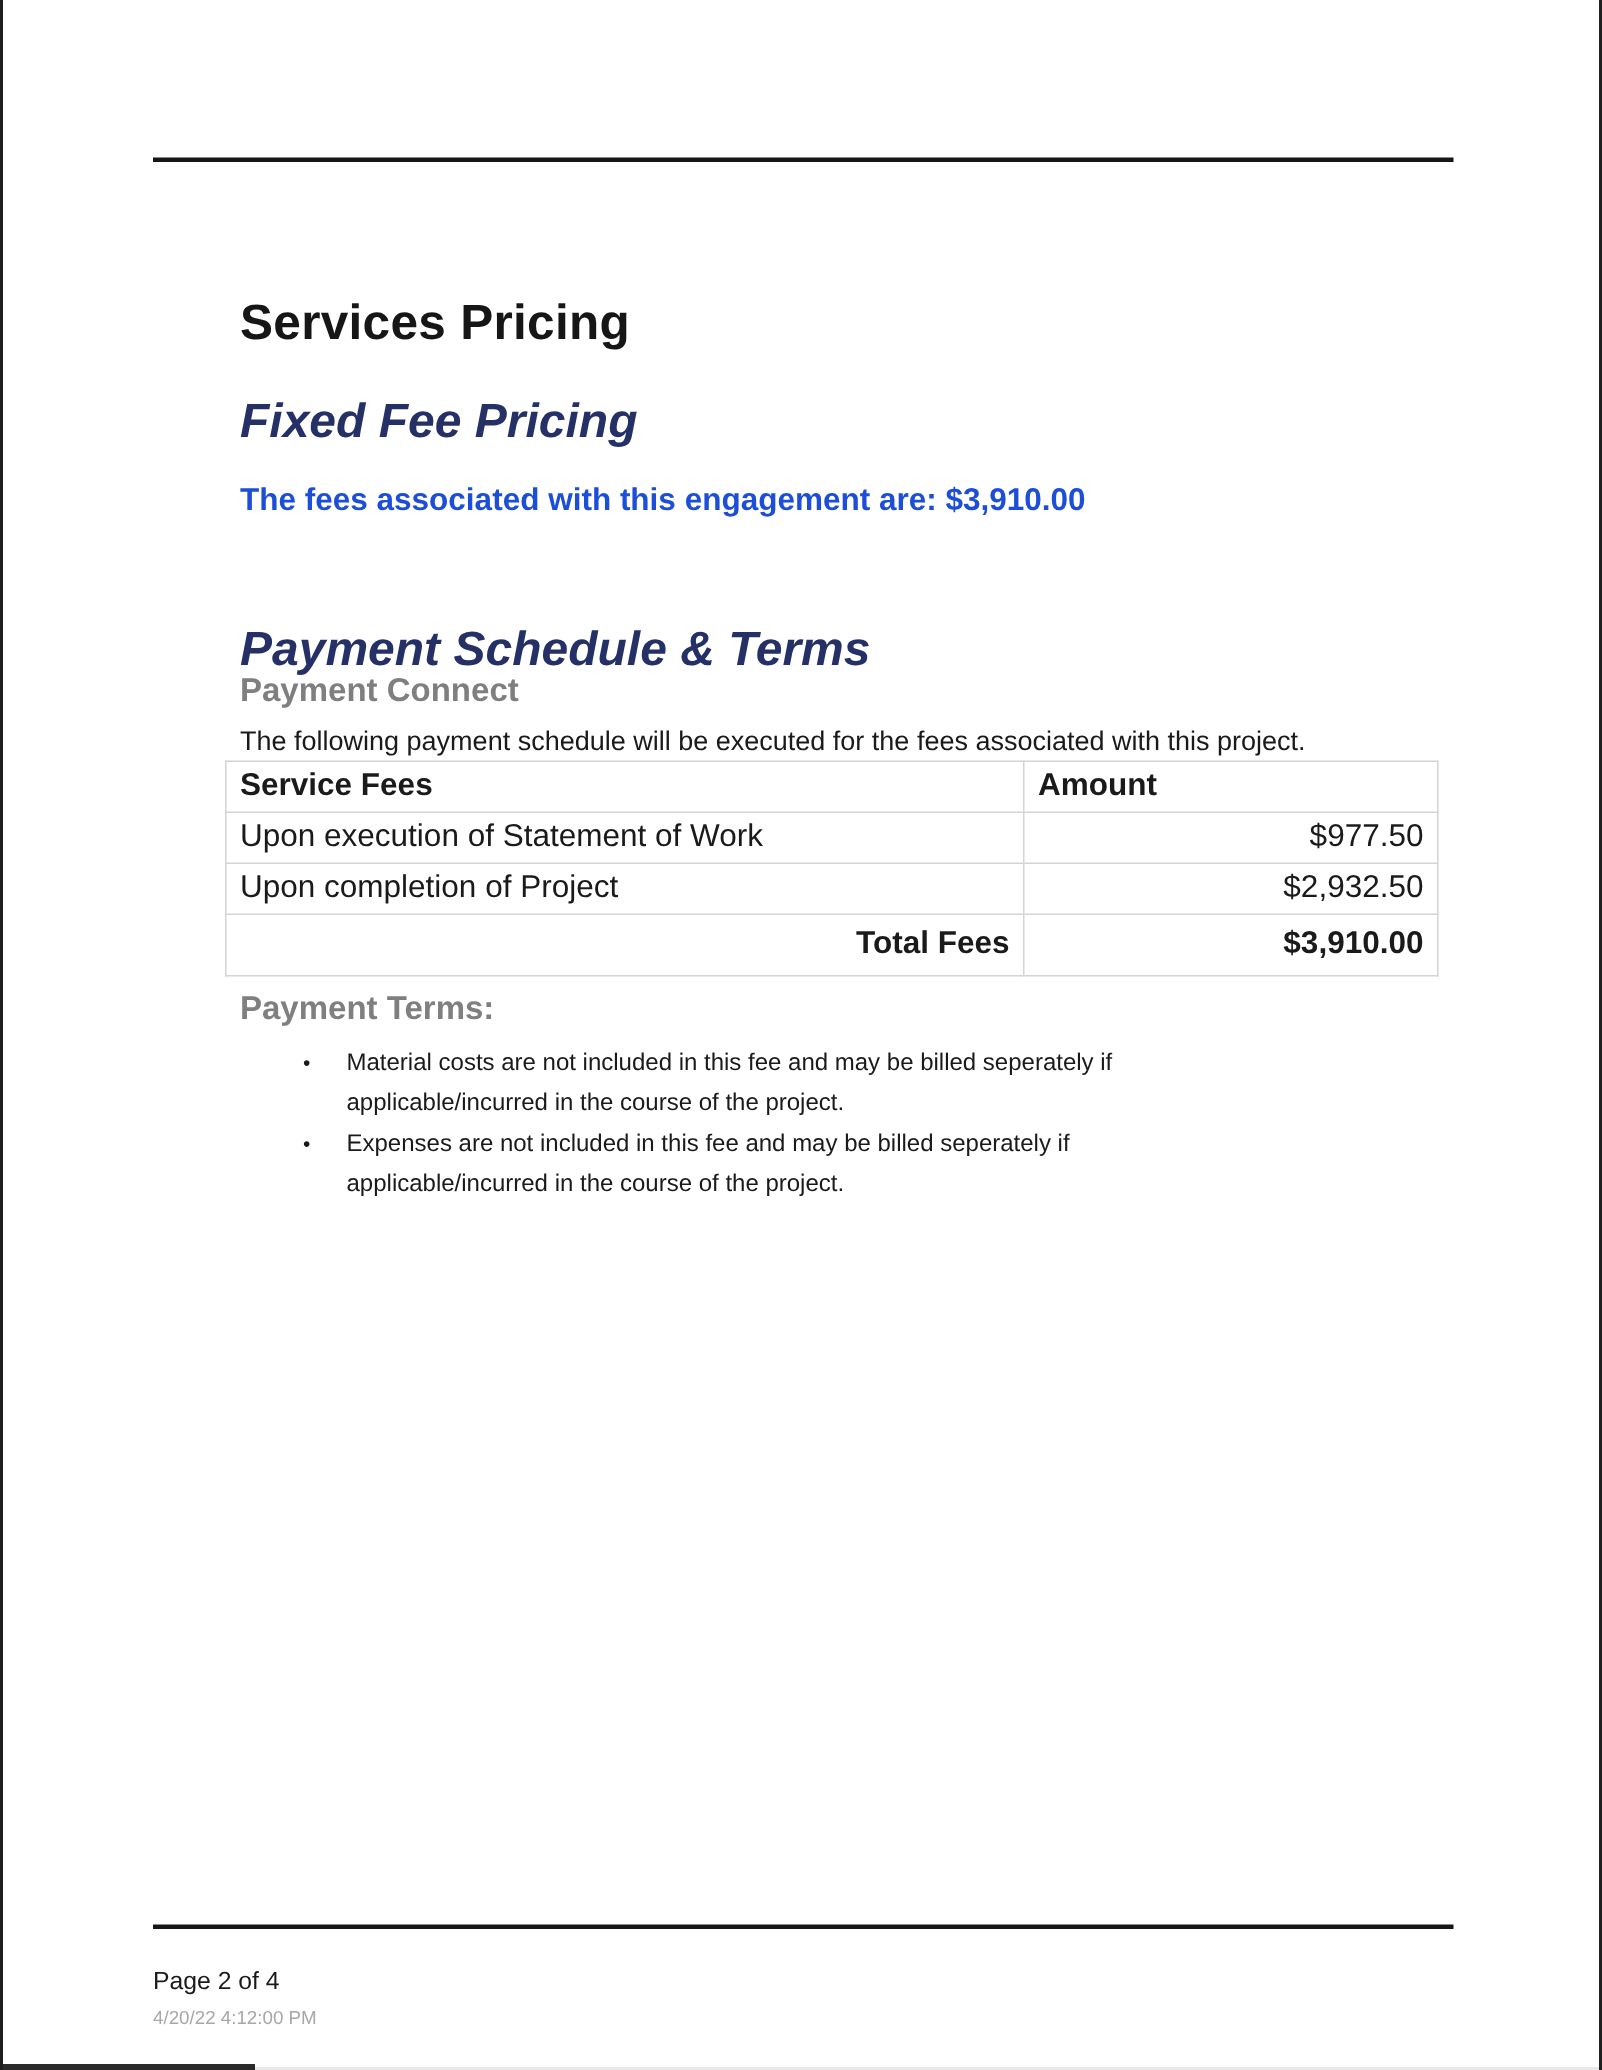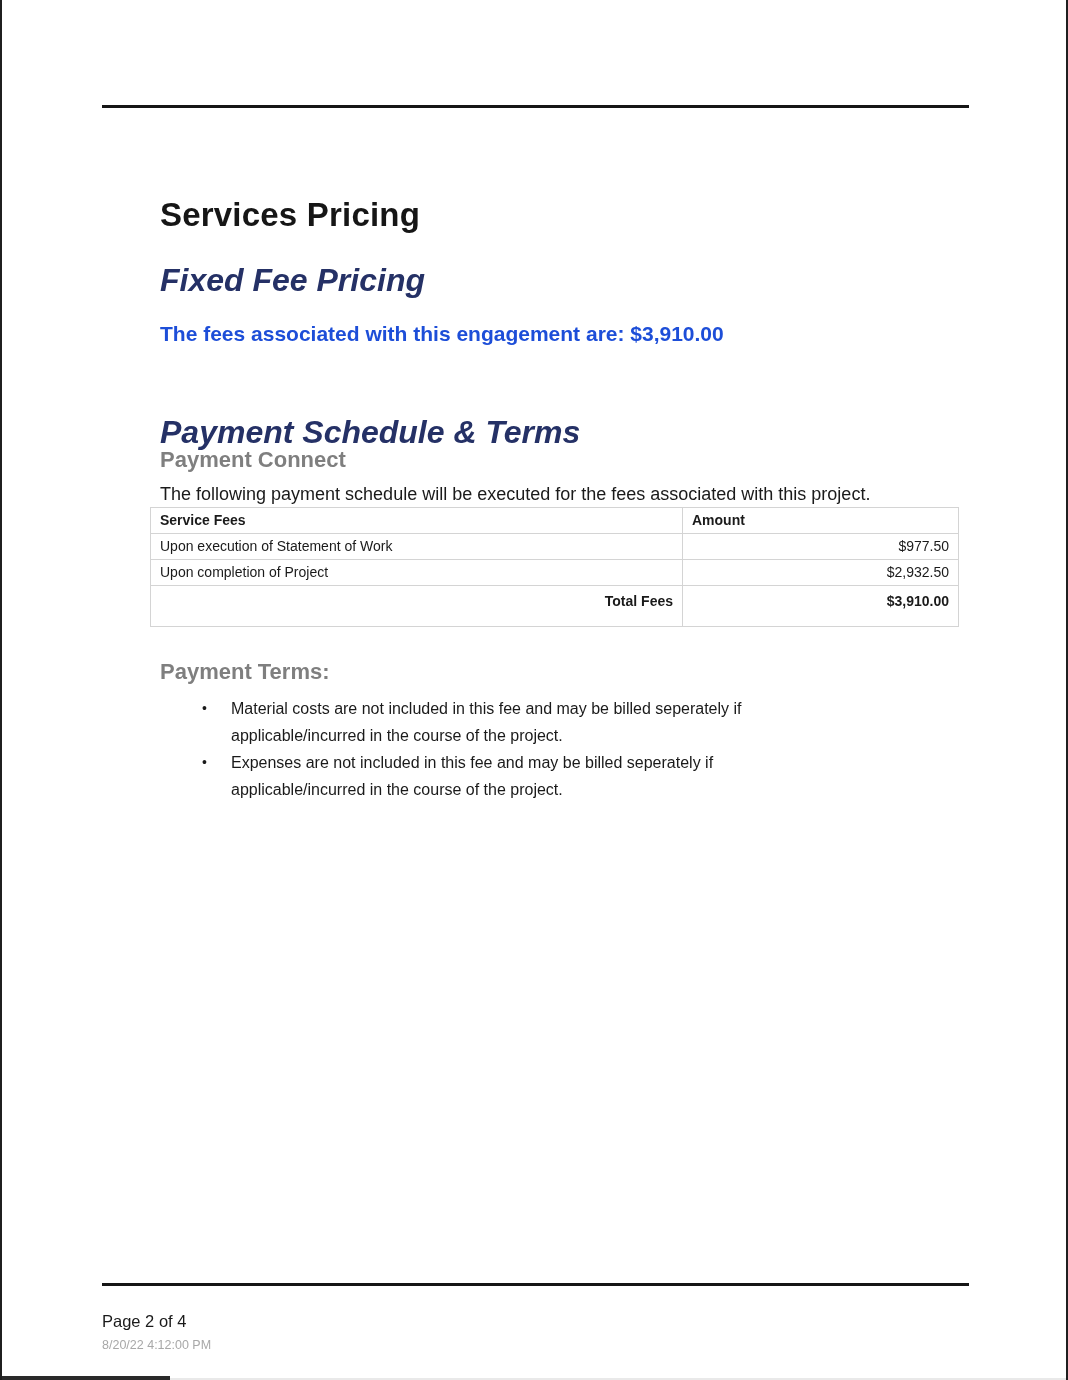--- a/index.html
+++ b/index.html
@@ -43,21 +43,21 @@
   }
   #ps-title { top:447px; }
   #pt-title { top:659px; }
   .ps-intro {
     position:absolute; top:484px; left:158px;
     font-size:18px; color:#1a1a1a;
   }
   table.fees {
     position:absolute; top:507px; left:148px; width:808px;
     border-collapse:collapse; table-layout:fixed;
-    font-size:14px; color:#1a1a1a;border-radius:13px;
+    font-size:21px; color:#1a1a1a;border-radius:13px;
   }
   table.fees col.c1 { width:532px; }
   table.fees col.c2 { width:276px; }
   table.fees td {
     border:1px solid #d4d4d4;
     padding:4px 9px 5px 9px;
     vertical-align:middle;
     background:#ffffff;
   }
   table.fees tr.head td { font-weight:bold; }
@@ -157,18 +157,18 @@
       </div>
     </div>
   </div>
 
   <div class="footer-rule"></div>
 
   <div class="footer-row">
     <span>Page 2 of 4</span>
   </div>
 
-  <div class="footer-date">8/20/22 4:12:00 PM</div>
+  <div class="footer-date">4/20/22 4:12:00 PM</div>
 
   <div class="bottom-edge-dark"></div>
   <div class="bottom-edge-faint"></div>
 
 </div>
 
 </body></html>

